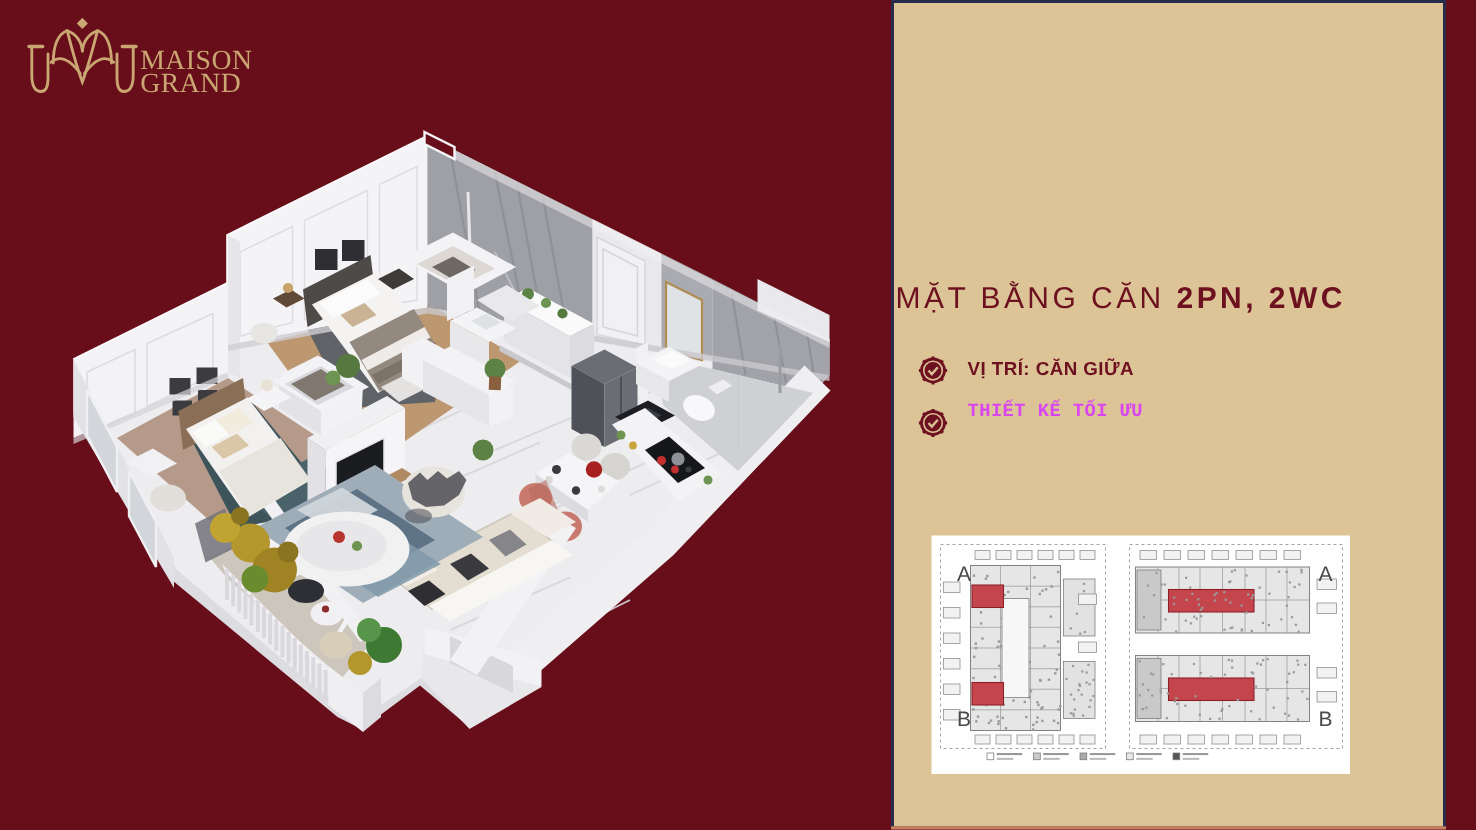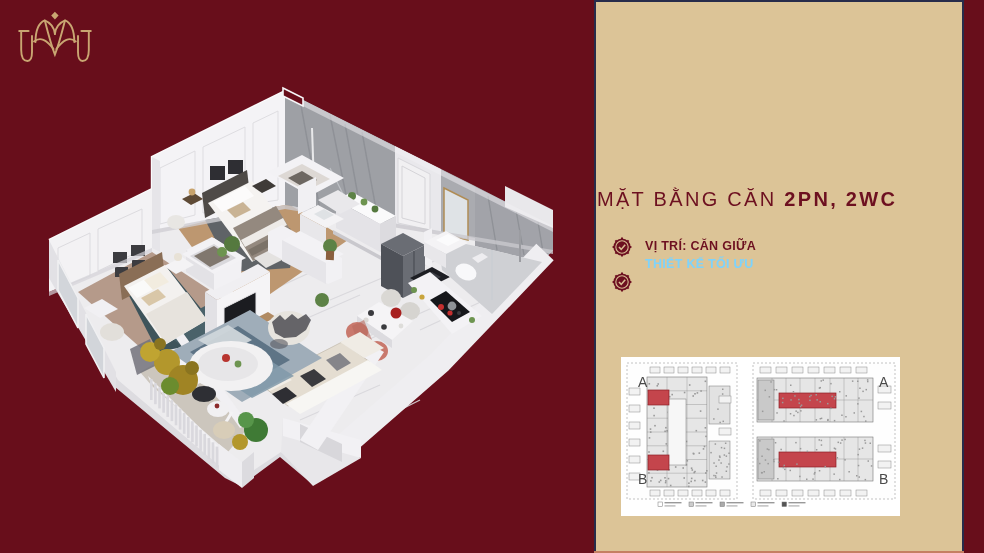--- a/index.html
+++ b/index.html
@@ -718,20 +718,21 @@
 <path d="M44.9,20.8 C47.5,31 50.5,43 54.9,54.6 C59.3,43 62.3,31 64.9,20.8"></path>
 
 <path d="M53.5,49 C46.5,39.5 40,36.5 34,41.5"></path>
 
 <path d="M56.3,49 C63.3,39.5 69.8,36.5 75.8,41.5"></path>
 </g>
 
 <path d="M54.9,11.8 L58.6,15.6 L54.9,19.4 L51.2,15.6 Z" fill="#c9a672"></path>
 </svg>
 
+<div style="position:absolute;left:93.5px;top:33.5px;font-family:'Liberation Serif',serif;font-size:18.5px;letter-spacing:0.3px;color:#c9a672;line-height:15.2px;">MAISON<br>GRAND</div>
 </div>
 
 <div style="position:absolute;left:597px;top:188px;width:380px;font-family:'Liberation Sans',sans-serif;font-size:20px;letter-spacing:2.3px;color:#6d1020;white-space:nowrap;">MẶT BẰNG CĂN <b>2PN, 2WC</b></div>
 
 <svg width="22" height="22" viewBox="0 0 22 22" style="position:absolute;left:611px;top:236px;">
 <circle cx="11" cy="11" r="8.6" fill="#6d1020"></circle>
 <g stroke="#6d1020" stroke-width="2">
       <line x1="11" y1="1.6" x2="11" y2="4"></line>
       <line x1="11" y1="18" x2="11" y2="20.4"></line>
       <line x1="1.6" y1="11" x2="4" y2="11"></line>
@@ -756,12 +757,12 @@
       <line x1="18" y1="11" x2="20.4" y2="11"></line>
       <line x1="4.4" y1="4.4" x2="6" y2="6"></line>
       <line x1="16" y1="16" x2="17.6" y2="17.6"></line>
       <line x1="4.4" y1="17.6" x2="6" y2="16"></line>
       <line x1="16" y1="6" x2="17.6" y2="4.4"></line>
     </g>
 <circle cx="11" cy="11" r="6.2" fill="none" stroke="#d9be93" stroke-width="1.1"></circle>
 <path d="M8,11 L10.2,13.4 L14.2,8.8" fill="none" stroke="#d9be93" stroke-width="1.6"></path>
 </svg>
 
-<div style="position:absolute;left:645px;top:257px;font-family:Liberation Sans, sans-serif;font-size:12.5px;font-weight:bold;letter-spacing:0.3px;color:#7dd3fc;">THIẾT KẾ TỐI ƯU</div>
+<div style="position:absolute;left:645px;top:267px;font-family:Liberation Mono, monospace;font-size:12.5px;font-weight:bold;letter-spacing:0.3px;color:#d946ef;">THIẾT KẾ TỐI ƯU</div>
 </body></html>

